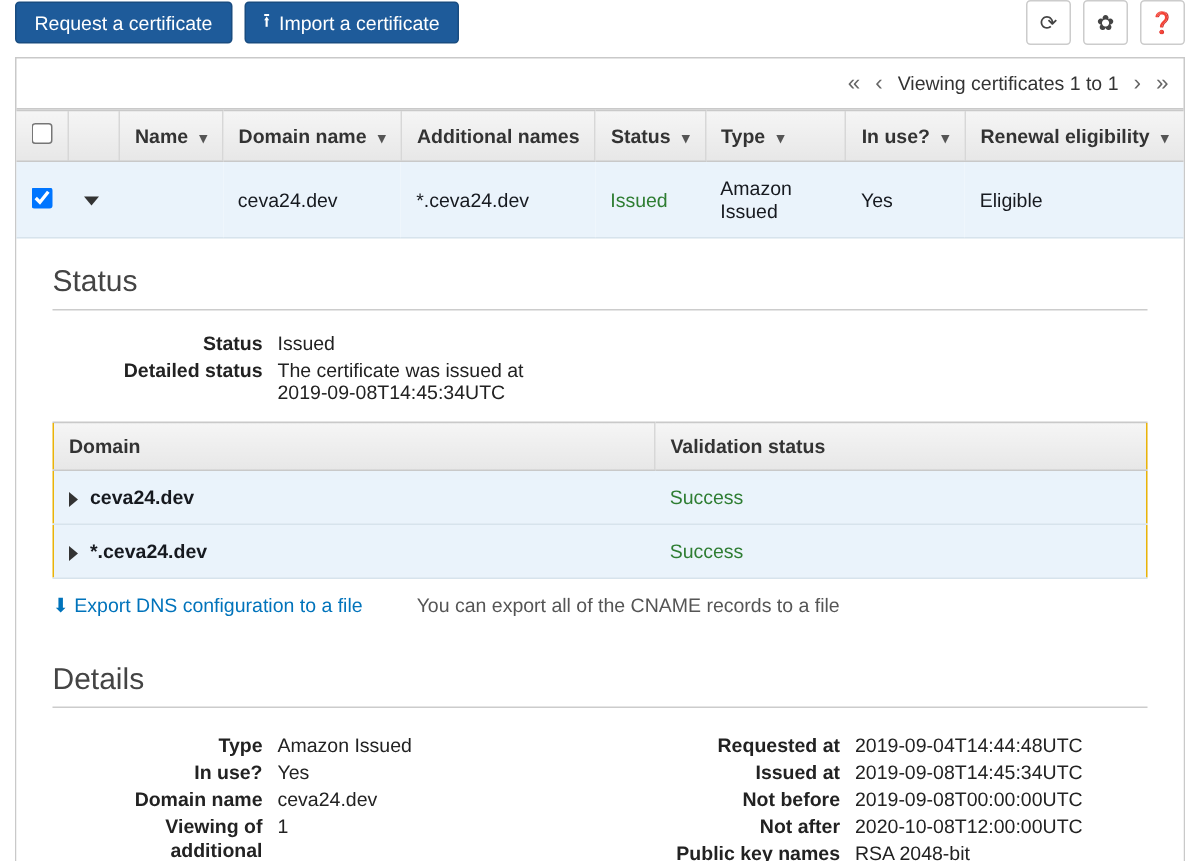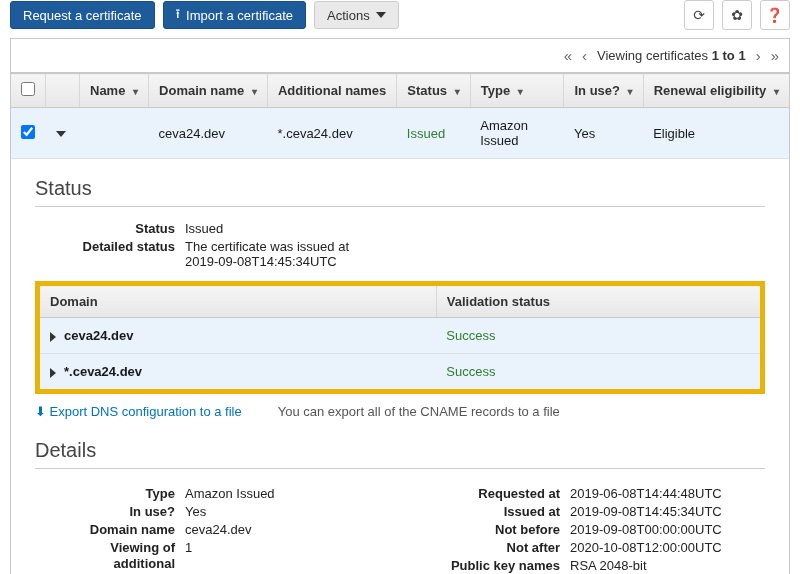--- a/index.html
+++ b/index.html
@@ -7,36 +7,36 @@
   .topbar { display: flex; align-items: center; padding: 0 10px 8px 10px; gap: 8px; }
   .btn { display: inline-flex; align-items: center; gap: 6px; height: 28px; padding: 6px 12px; border-radius: 3px; font-size: 13px; cursor: pointer; border: 1px solid transparent; }
   .btn-primary { background: #1e5b9a; color: #fff; border-color: #194c80; }
   .btn-secondary { background: #e9e9e9; color: #333; border-color: #ccc; }
   .spacer { flex: 1; }
   .iconbtn { width: 30px; height: 30px; display: inline-flex; align-items: center; justify-content: center; background: #fff; border: 1px solid #ccc; border-radius: 3px; cursor: pointer; font-size: 14px; color: #444;}
   .main { padding: 0 10px 20px 10px; }
   .panel { border: 1px solid #c9c9c9; background: #fff; }
   .pagerbar { display: flex; align-items: center; justify-content: flex-end; padding: 8px 10px; gap: 10px; font-size: 13px; color: #333; border-bottom: 1px solid #c9c9c9; }
   .pagerbar .chev { cursor: pointer; color: #666; font-size: 15px; }
-  .pagerbar b { font-weight: bold; }
+  .pagerbar b { font-weight: normal; }
   table.listing { width: 100%; border-collapse: collapse; }
   table.listing thead th { background: linear-gradient(#f5f5f5,#e7e7e7); border-bottom: 1px solid #c9c9c9; border-top: 1px solid #c9c9c9; font-weight: bold; text-align: left; padding: 8px 10px; font-size: 13px; color: #333; white-space: nowrap; margin-top: 20px; }
   table.listing thead th + th { border-left: 1px solid #d7d7d7; }
   .sort { color: #555; font-size: 10px; margin-left: 4px; }
   table.listing tbody tr.row { background: #eaf3fb; }
   table.listing tbody td { padding: 10px; border-bottom: 1px solid #d7e3ec; vertical-align: middle; }
   .chk { width: 14px; height: 14px; }
   .green { color: #2e7d32; }
   .detailpane { padding: 14px 24px 24px 24px; background: #fff; }
   .section-title { font-size: 20px; color: #444; font-weight: 400; margin: 4px 0 6px 0; }
   hr.sep { border: none; border-top: 1px solid #ccc; margin: 4px 0 14px 0; }
   .kv { display: flex; margin: 3px 0; }
   .kv .k { width: 150px; text-align: right; font-weight: bold; padding-right: 10px; color: #222;}
   .kv .v { flex: 1; color: #222; }
-  .domaintable { width: 100%; border: 5px solid #eab308; border-collapse: collapse; margin-top: 12px; }
+  .domaintable { width: 100%; border: 1px solid #eab308; border-collapse: collapse; margin-top: 12px; }
   .domaintable th { background: linear-gradient(#f1f1f1,#e2e2e2); text-align: left; padding: 7px 10px; font-weight: bold; border-bottom: 1px solid #c9c9c9; }
   .domaintable th + th { border-left: 1px solid #c9c9c9; }
   .domaintable td { padding: 10px; background: #eaf3fb; border-bottom: 1px solid #c9d9e6; }
   .domaintable td.first { font-weight: bold; }
   .tri { display: inline-block; width: 0; height: 0; border-top: 5px solid transparent; border-bottom: 5px solid transparent; border-left: 6px solid #333; margin-right: 8px; vertical-align: middle; }
   .exportrow { display: flex; align-items: center; gap: 36px; margin-top: 10px; }
   .link { color: #0073bb; cursor: pointer; text-decoration: none; }
   .muted { color: #555; }
   .details-grid { display: flex; gap: 40px; }
   .details-col { flex: 1; }
@@ -45,24 +45,20 @@
 </head>
 <body>
 
 <div class="topbar">
   <button class="btn btn-primary">
     <span>Request a certificate</span>
   </button>
   <button class="btn btn-primary">
     <span>⭱</span>
     <span>Import a certificate</span>
-  </button>
-  <button class="btn btn-secondary">
-    <span>Actions</span>
-    <span class="icon-down"></span>
   </button>
   <div class="spacer"></div>
   <div class="iconbtn">
       <span>⟳</span>
     </div>
   <div class="iconbtn">
       <span>✿</span>
     </div>
   <div class="iconbtn">
       <span>❓</span>
@@ -144,21 +140,21 @@
             </table>
 
             <div class="exportrow">
               <a class="link">
                 <span>⬇</span>
                 <span>Export DNS configuration to a file</span>
               </a>
               <span class="muted">You can export all of the CNAME records to a file</span>
             </div>
 
-            <div class="section-title" style="margin-top:20px;">Details</div>
+            <div class="section-title" style="margin-top:31px;">Details</div>
             <hr class="sep">
 
             <div class="details-grid">
               <div class="details-col">
                 <div class="kv">
                       <div class="k">Type</div>
                       <div class="v">Amazon Issued</div>
                     </div>
                 <div class="kv">
                       <div class="k">In use?</div>
@@ -174,21 +170,21 @@
                     <div>additional</div>
                     <div>names</div>
                   </div>
                   <div class="v">1</div>
                 </div>
 
               </div>
               <div class="details-col">
                 <div class="kv">
                       <div class="k">Requested at</div>
-                      <div class="v">2019-06-08T14:44:48UTC</div>
+                      <div class="v">2019-09-04T14:44:48UTC</div>
                     </div>
                 <div class="kv">
                       <div class="k">Issued at</div>
                       <div class="v">2019-09-08T14:45:34UTC</div>
                     </div>
                 <div class="kv">
                       <div class="k">Not before</div>
                       <div class="v">2019-09-08T00:00:00UTC</div>
                     </div>
                 <div class="kv">

